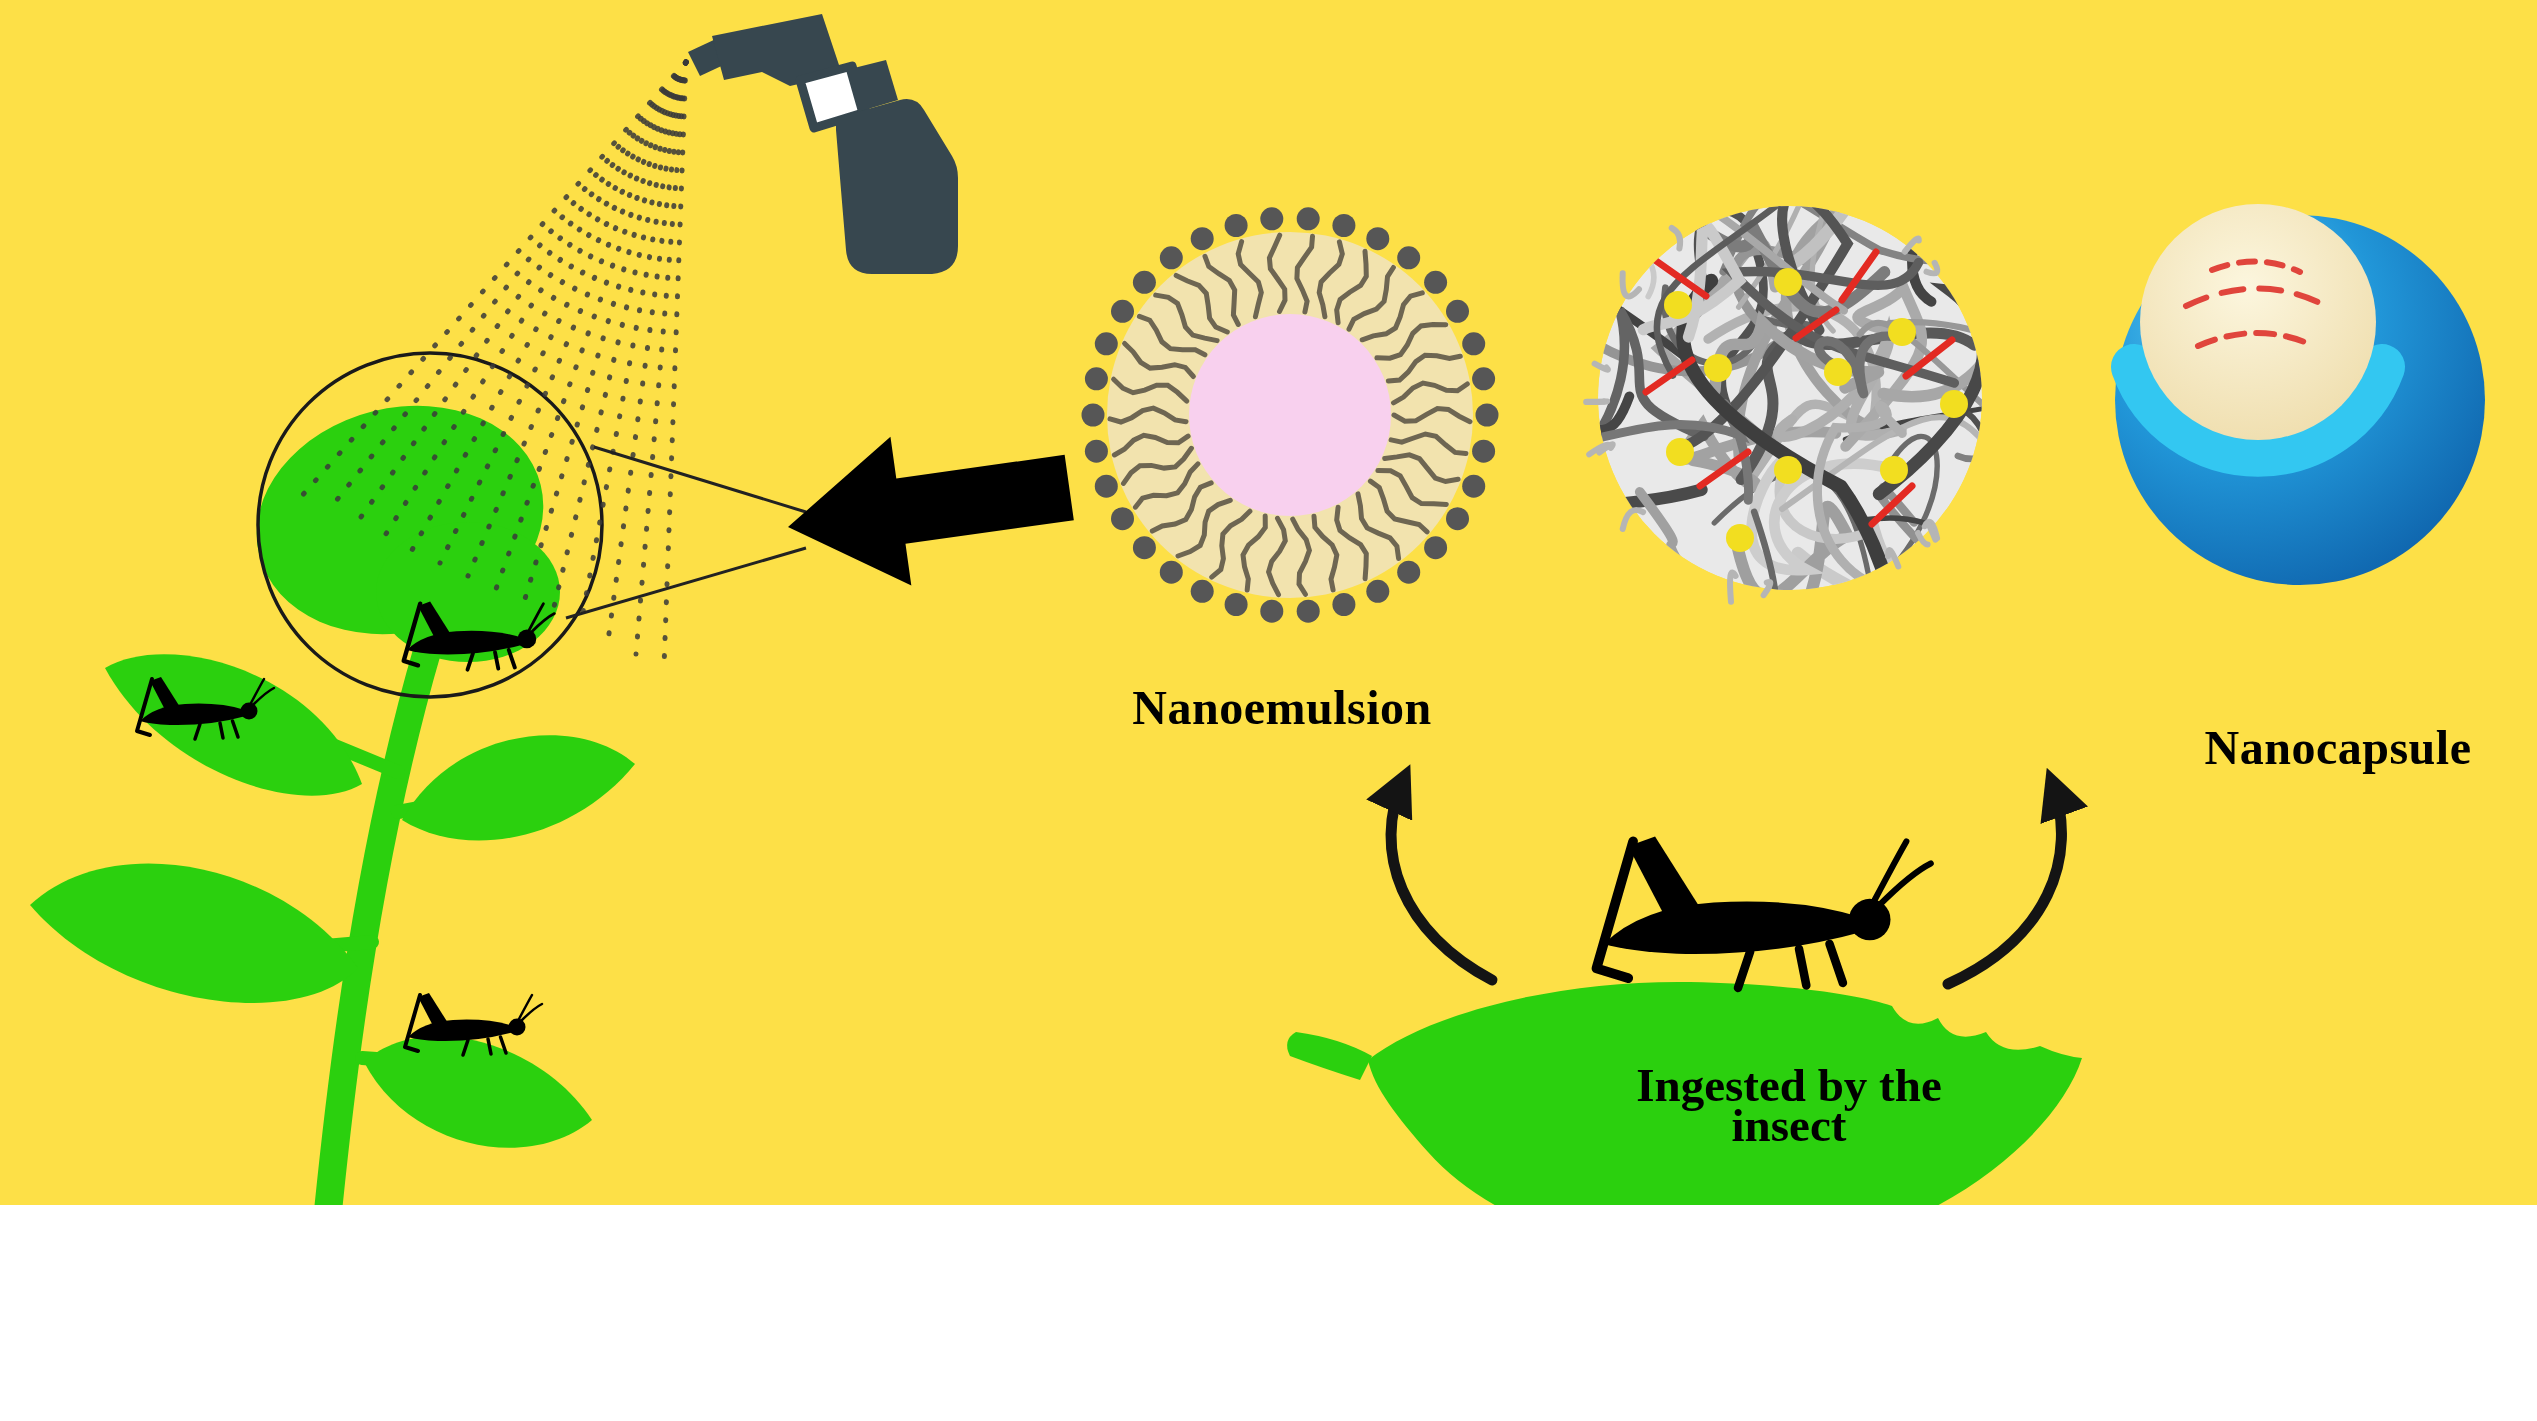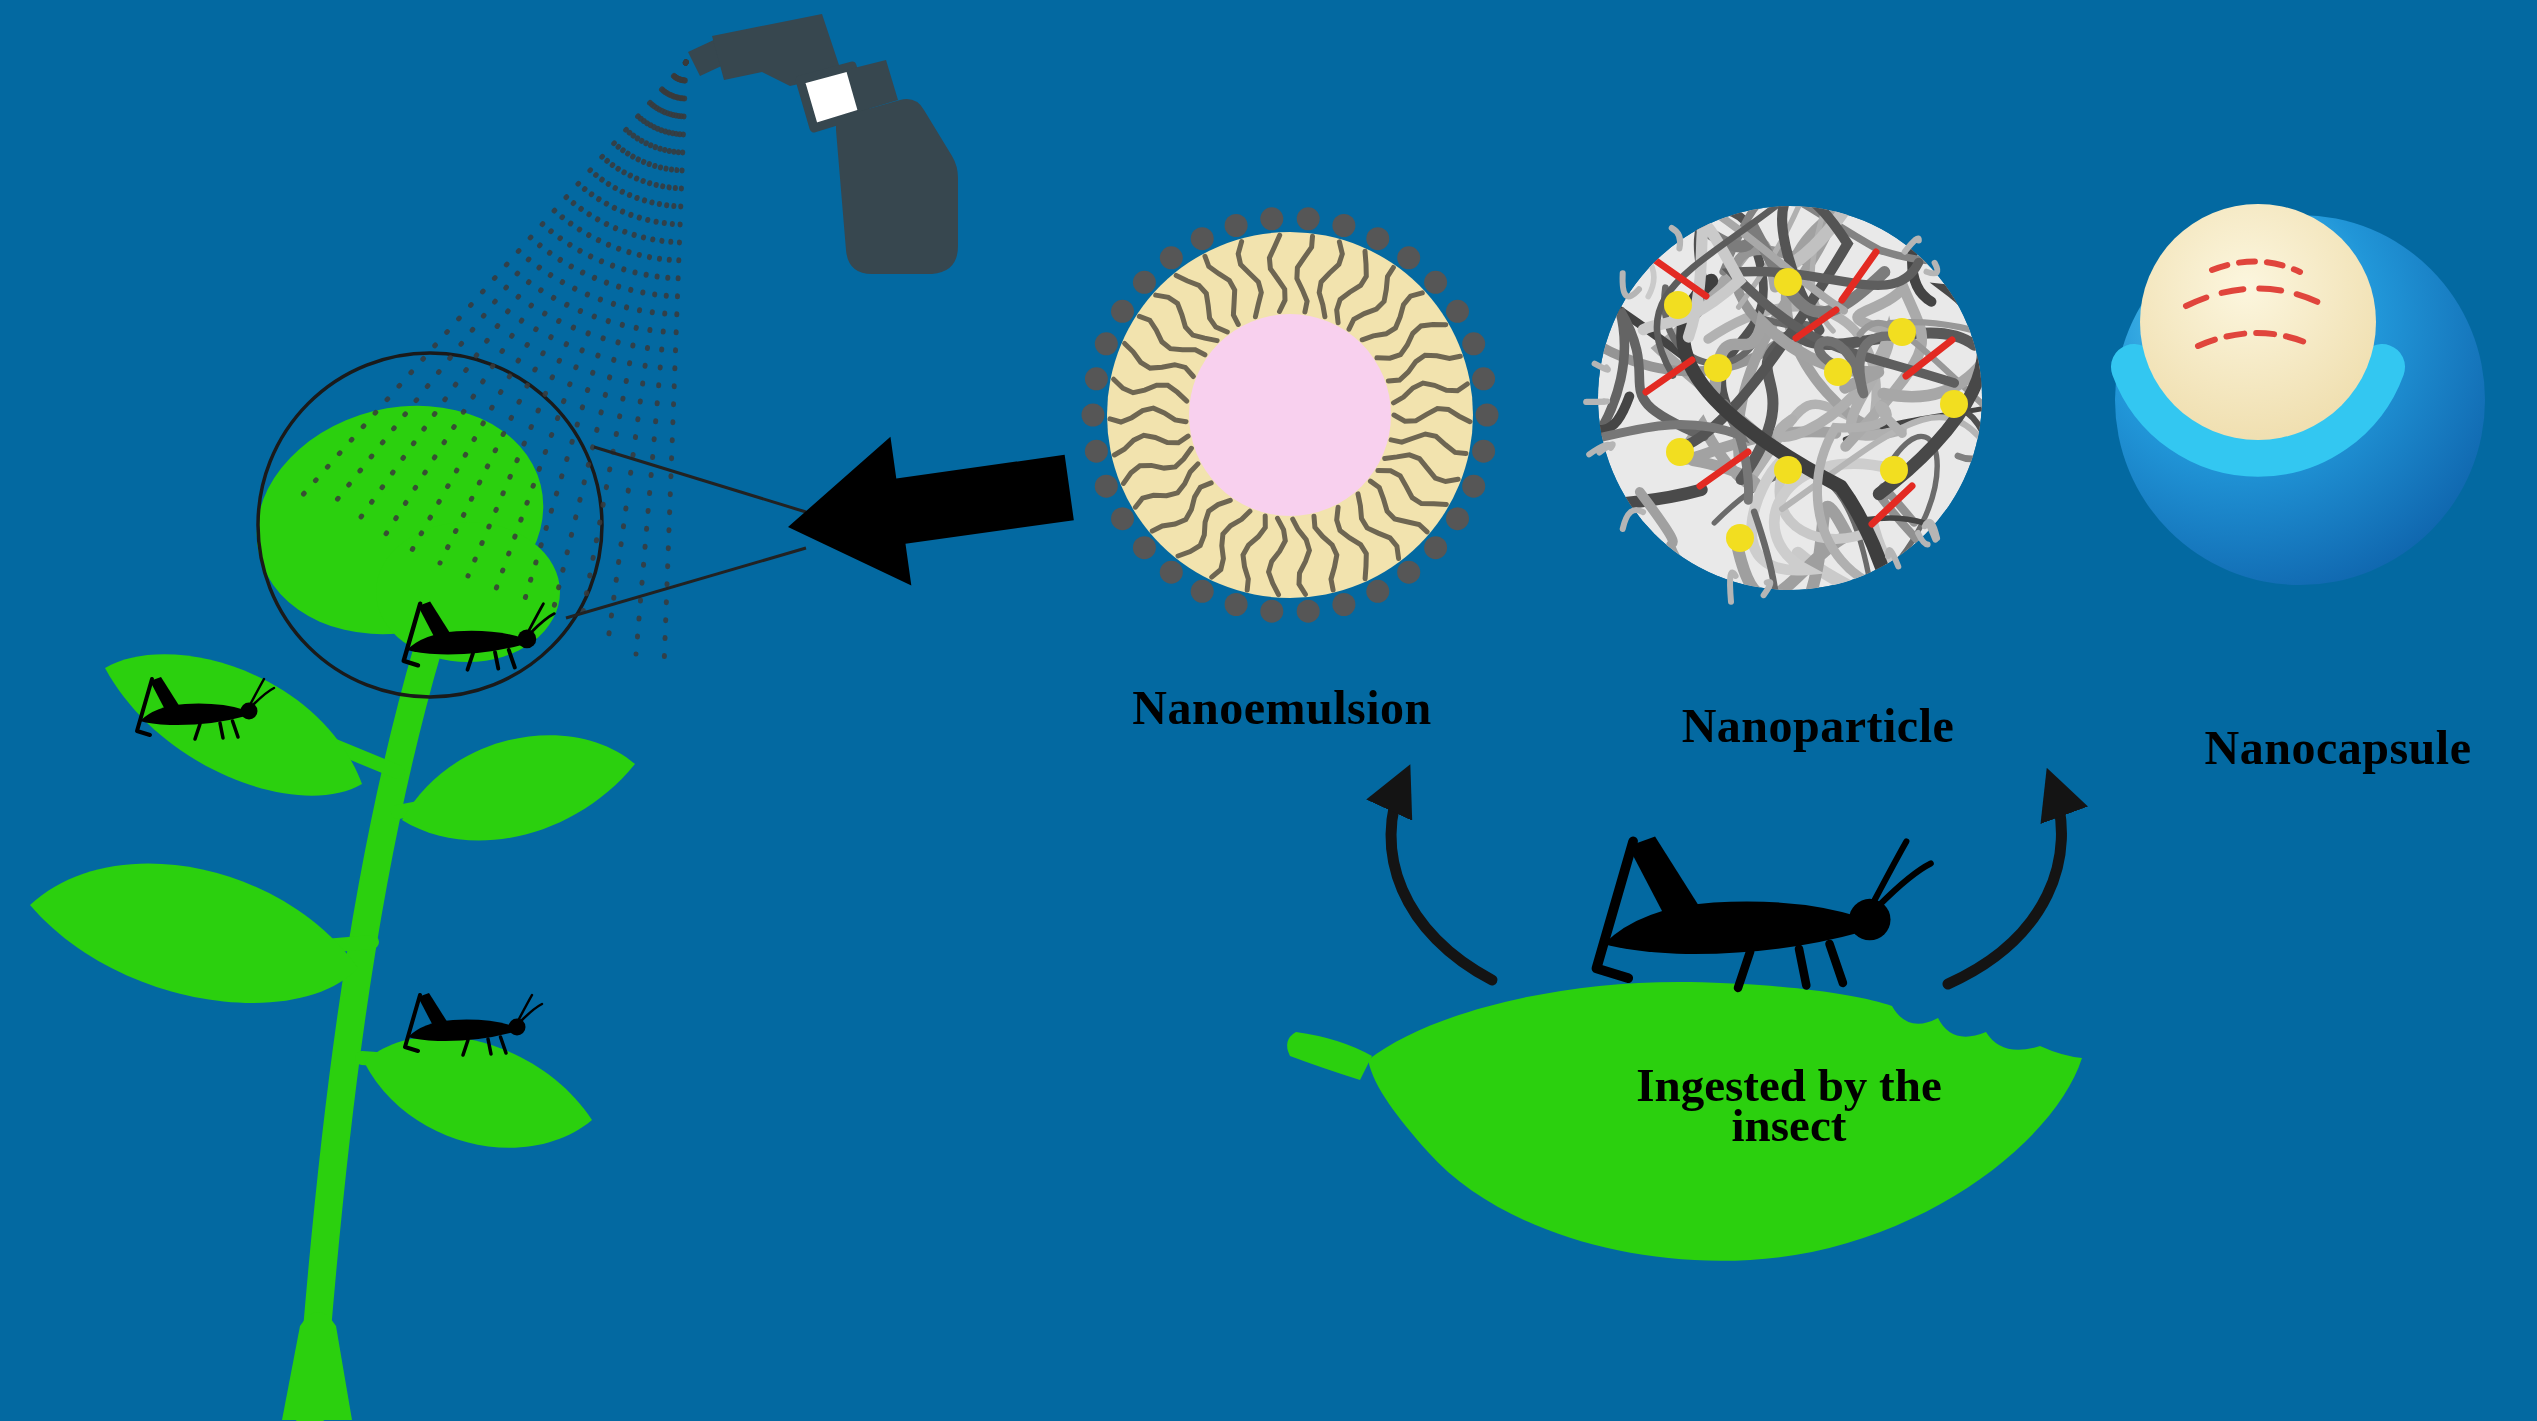--- a/index.html
+++ b/index.html
@@ -1,16 +1,16 @@
 <!DOCTYPE html>
 <html><head>
 <meta charset="utf-8">
 <style>
   html,body{margin:0;padding:0;background:#ffffff;}
-  #stage{position:relative;width:2537px;height:1421px;background:#0369a1;overflow:hidden;
+  #stage{position:relative;width:2537px;height:1205px;background:#fde047;overflow:hidden;
          font-family:"Liberation Serif",serif;}
   #art{position:absolute;left:0;top:0;}
   .label{position:absolute;transform:translateX(-50%);font-family:"Liberation Serif",serif;
          font-weight:700;font-size:48px;color:#000;white-space:nowrap;letter-spacing:.5px;}
   .caption-line{position:absolute;transform:translateX(-50%);font-family:"Liberation Serif",serif;
          font-weight:700;font-size:47px;color:#000;white-space:nowrap;margin-left:41px;}
 </style>
 </head>
 <body>
 
@@ -286,19 +286,18 @@
              C1398,1118 1374,1088 1368,1060 Z" fill="#2bd00e"></path>
   </g>
 
   <use href="#grasshopper" transform="translate(1555,800) scale(1.22)"></use>
 
   <path d="M1492,980 C1404,934 1370,852 1404,778" fill="none" stroke="#141414" stroke-width="11" stroke-linecap="round" marker-end="url(#ah)"></path>
   <path d="M1948,984 C2046,940 2080,858 2052,782" fill="none" stroke="#141414" stroke-width="11" stroke-linecap="round" marker-end="url(#ah)"></path>
 </svg>
 
 <div class="label" style="left:1282px;top:680px">Nanoemulsion</div>
-<div class="label" style="left:1818px;top:698px">Nanoparticle</div>
 <div class="label" style="left:2338px;top:720px">Nanocapsule</div>
 
 <div class="caption-line" style="left:1748px;top:1058px">Ingested by the</div>
 <div class="caption-line" style="left:1748px;top:1098px">insect</div>
 
 </div>
 
 </body></html>

